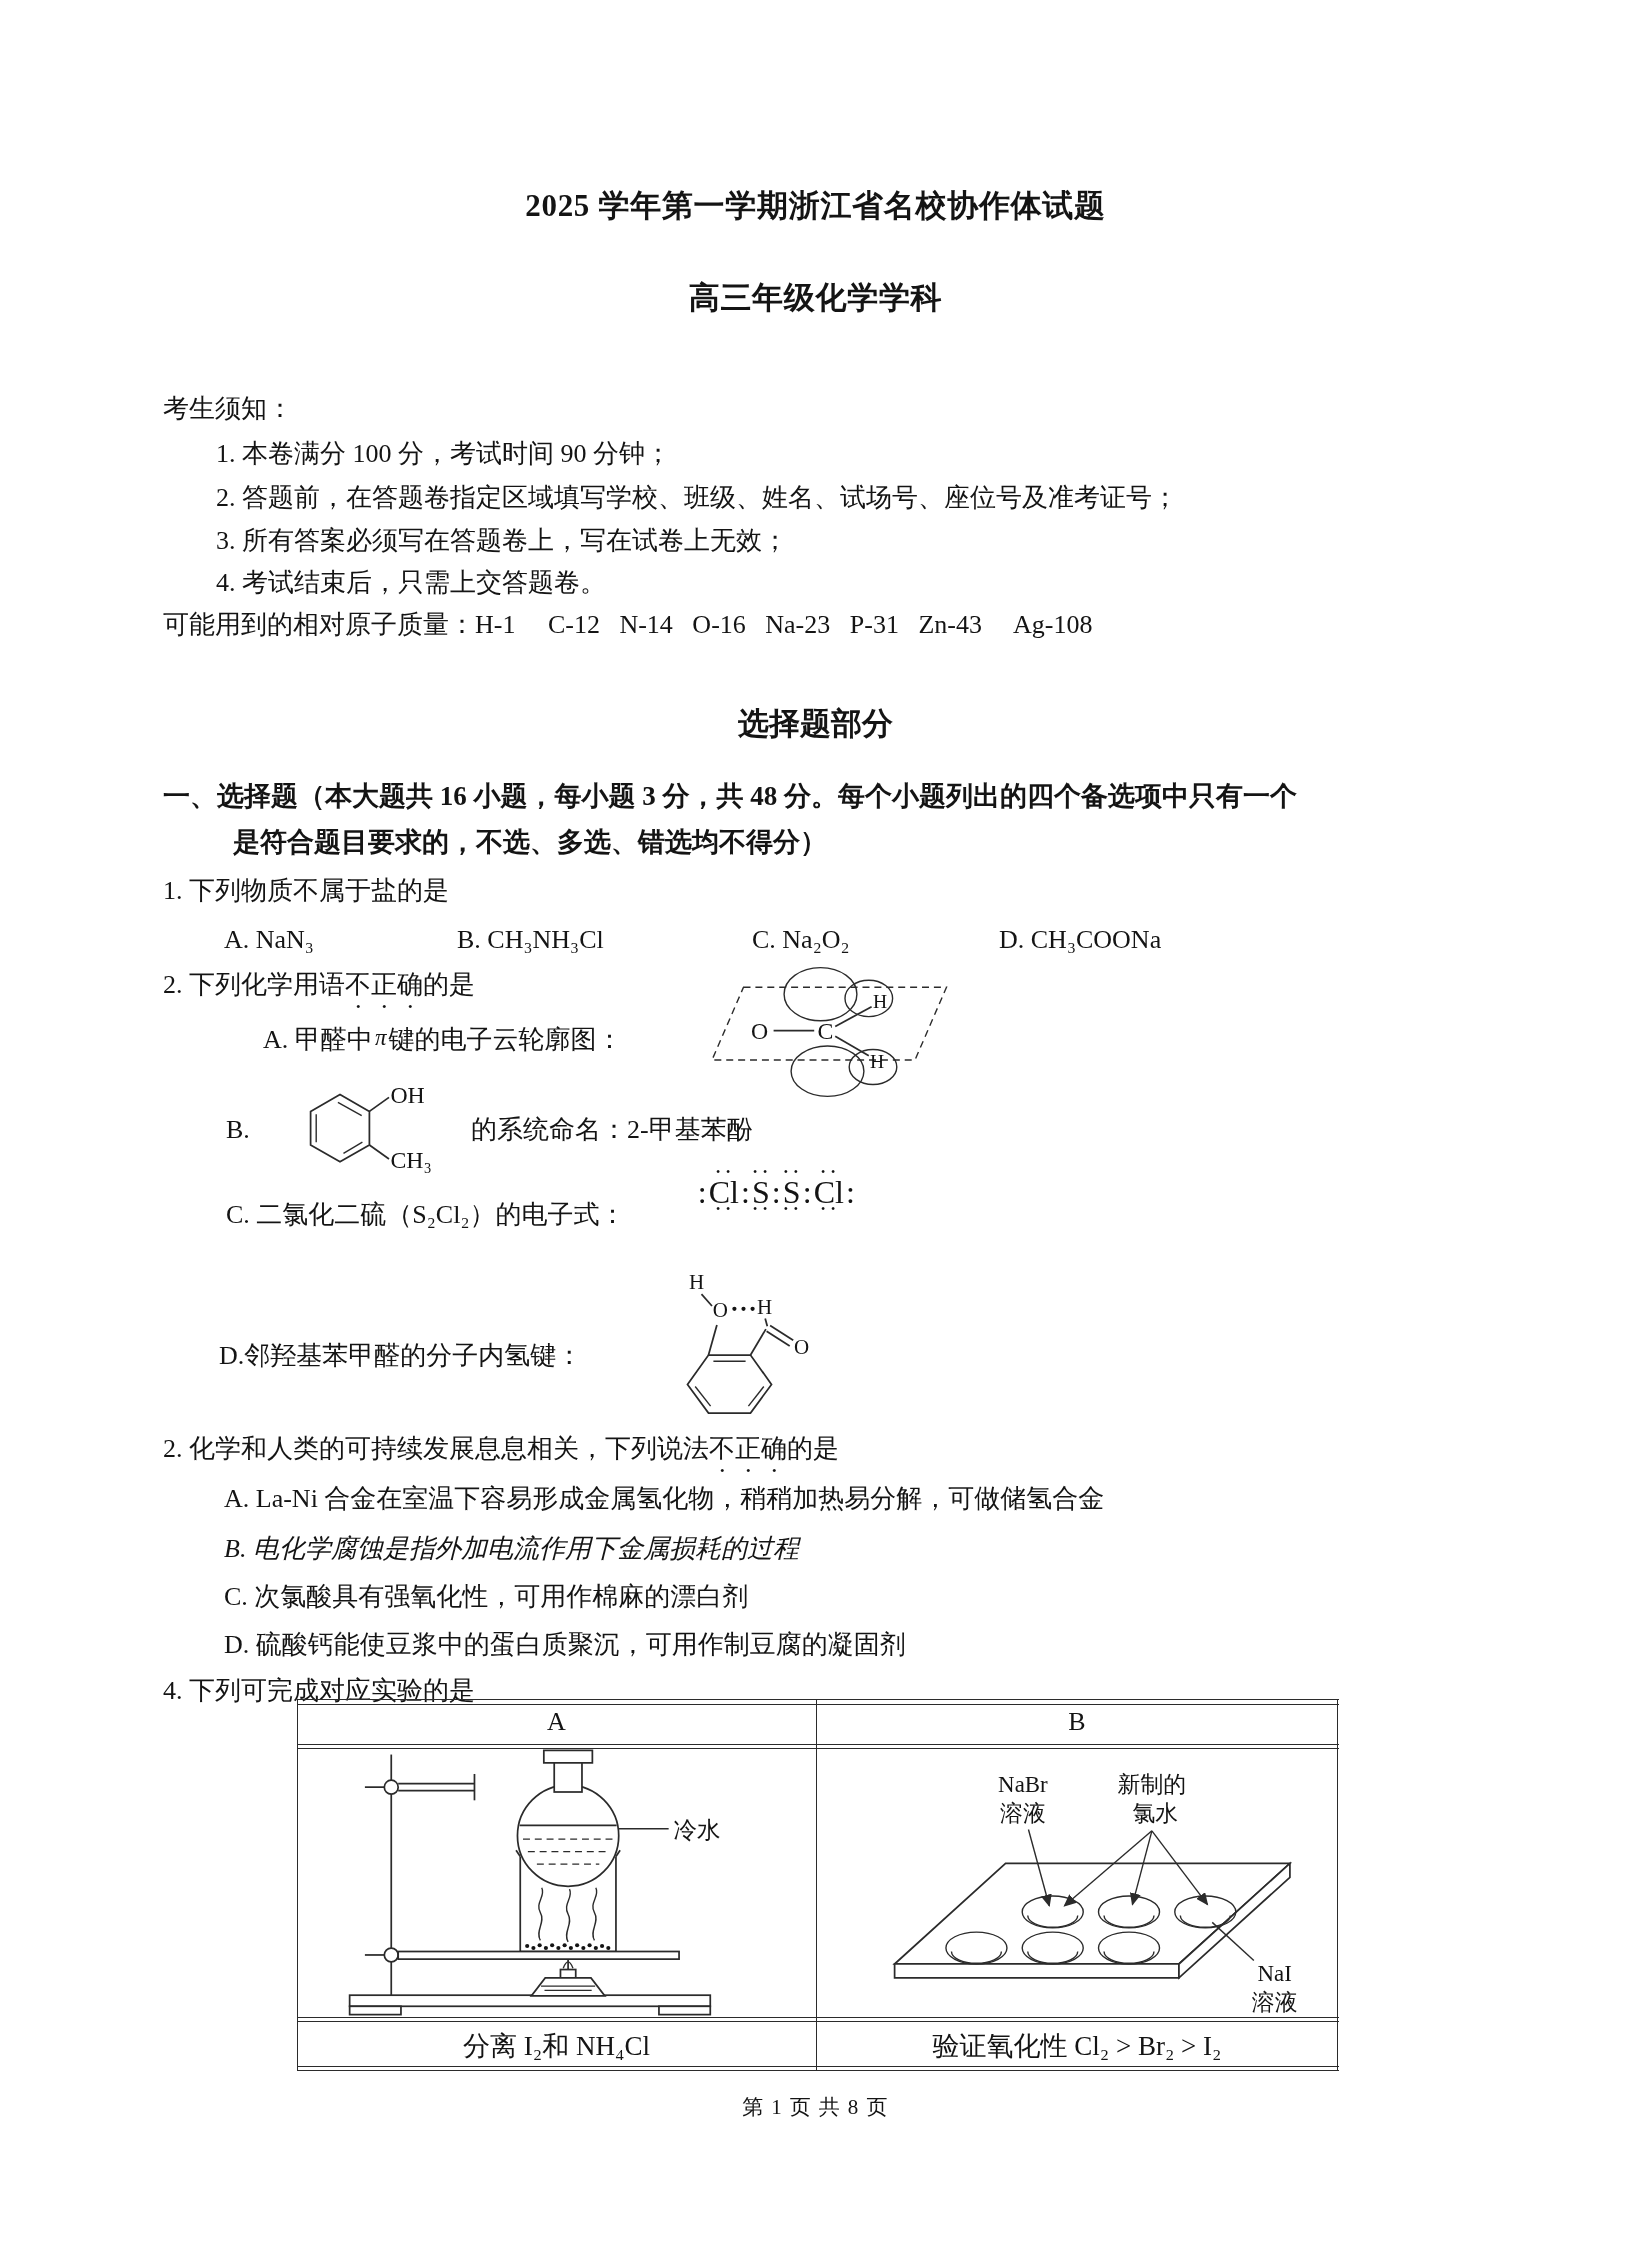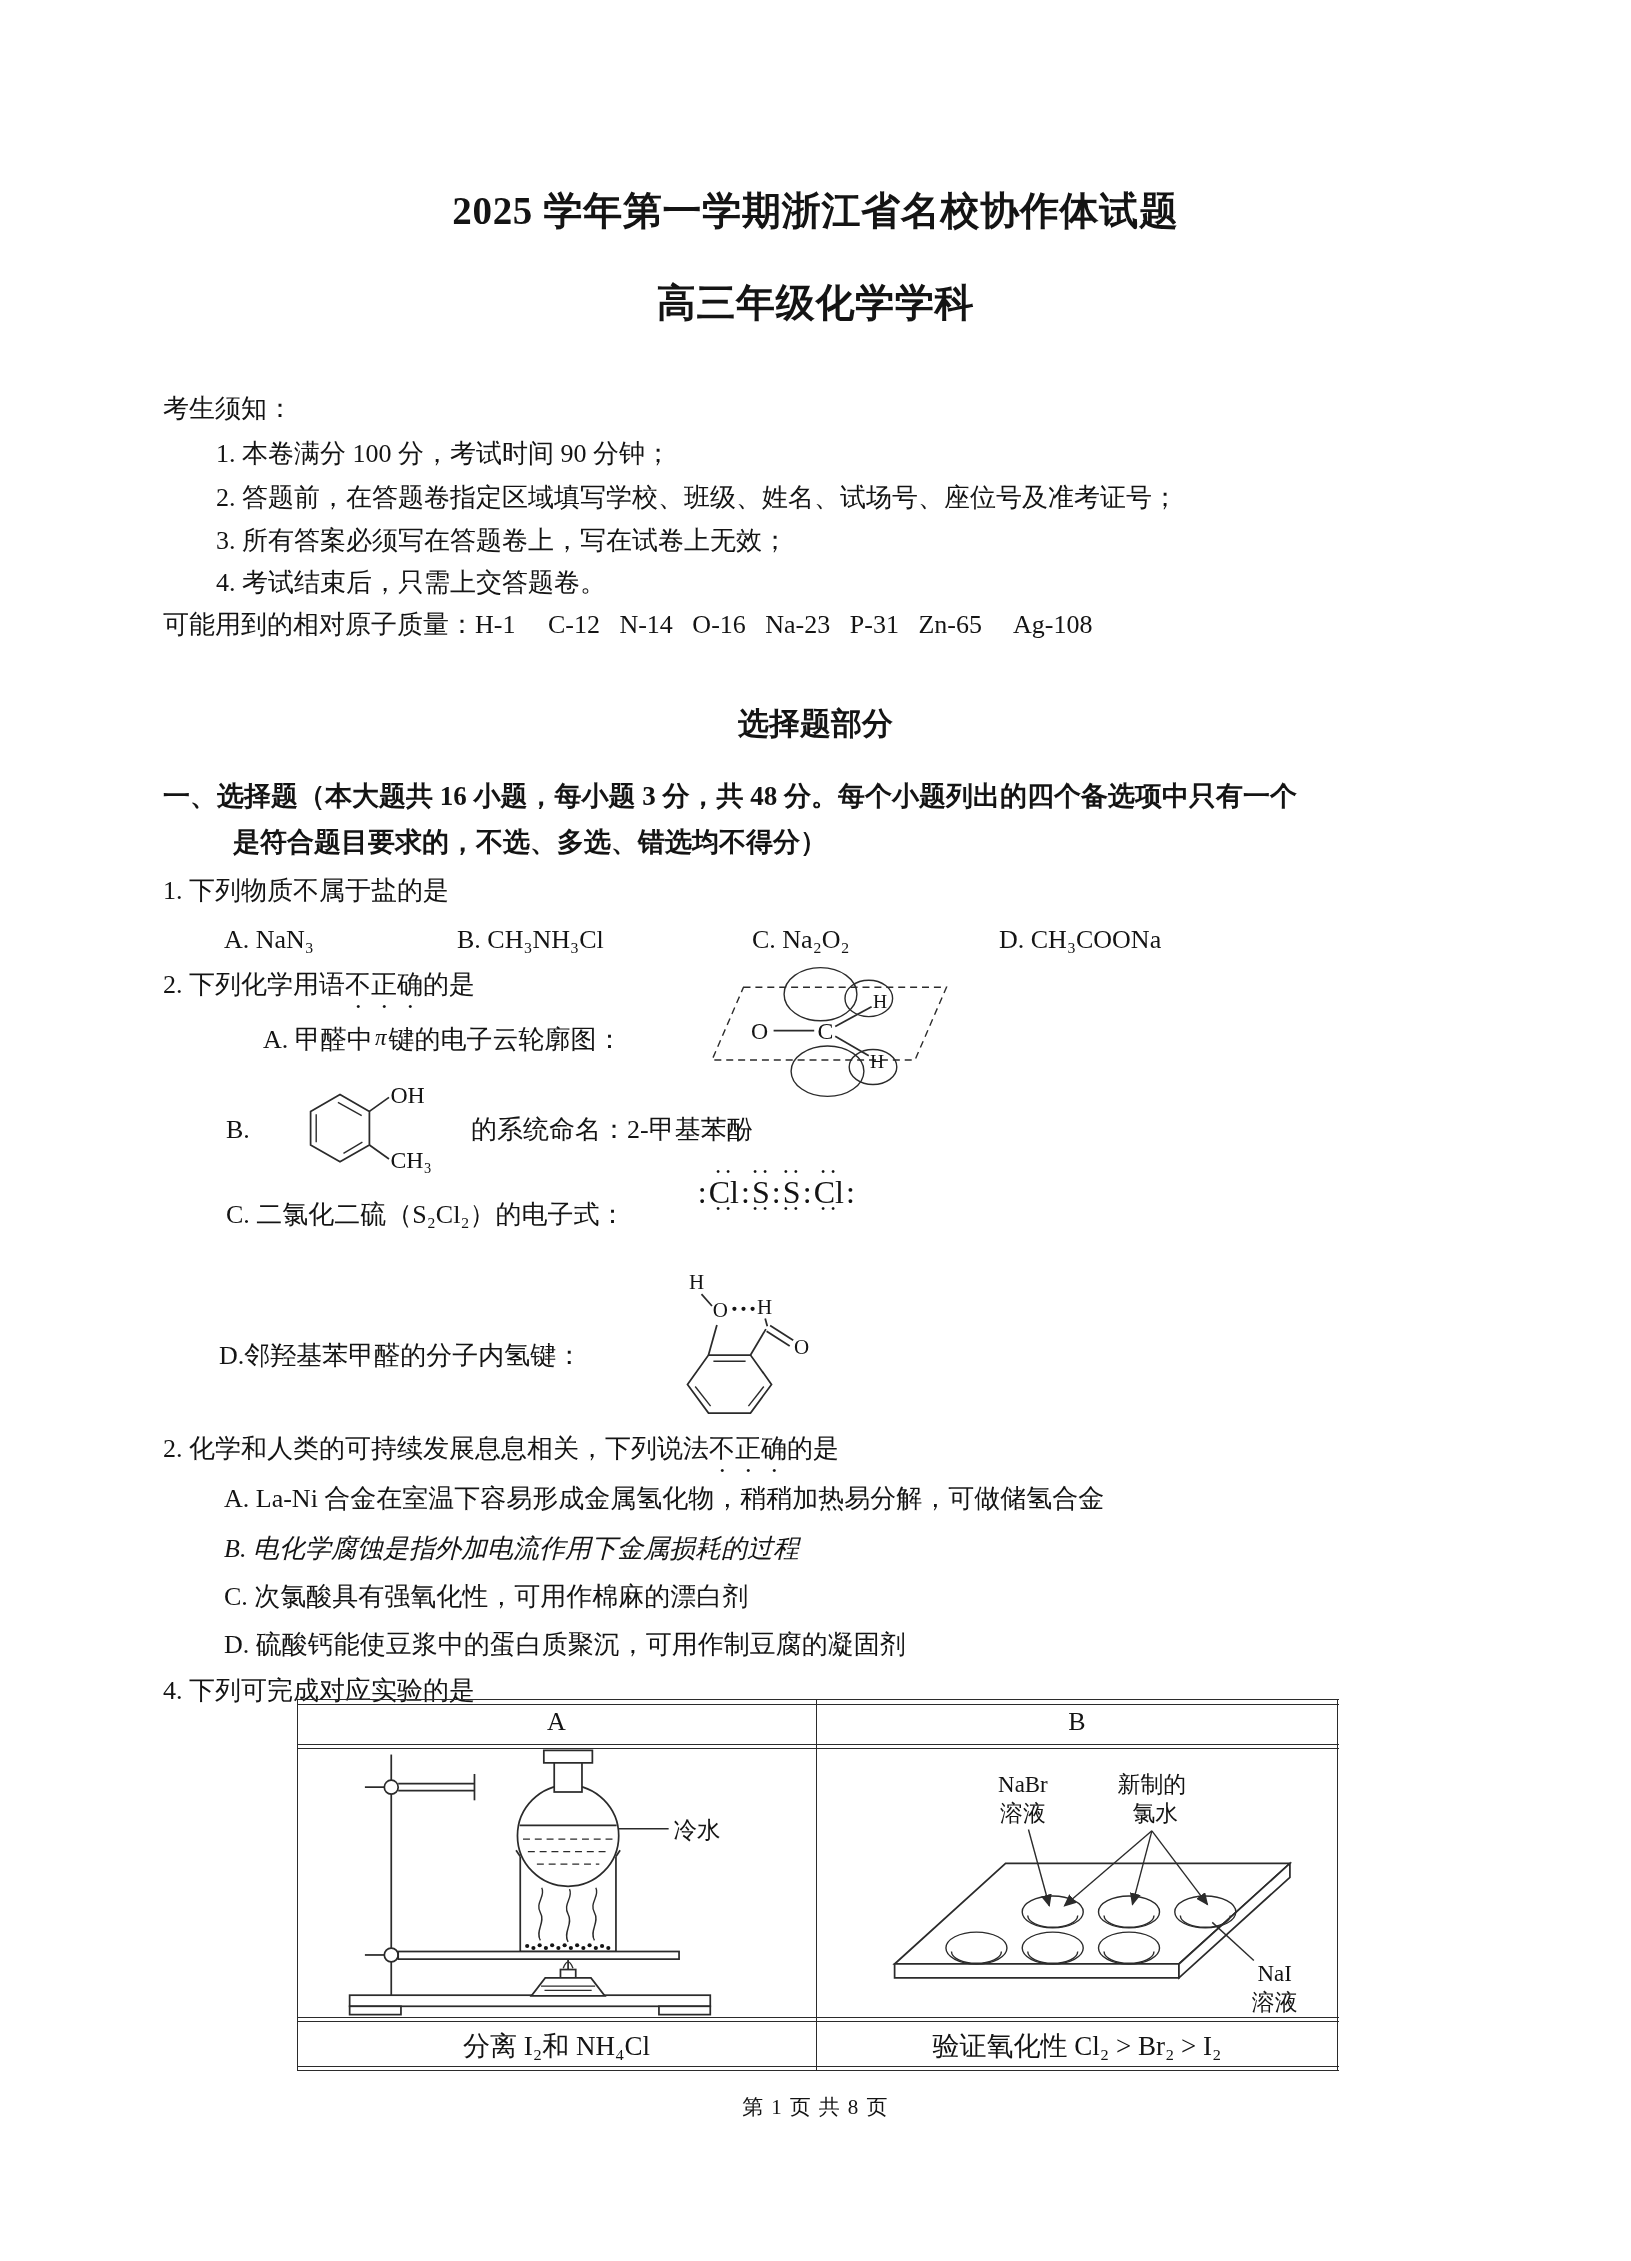--- a/index.html
+++ b/index.html
@@ -4,21 +4,21 @@
 <style>
   html,body { margin:0; padding:0; background:#888; }
   .page {
     position:relative; width:1631px; height:2261px; background:#ffffff;
     font-family:"Liberation Serif","DejaVu Serif",serif; color:#141414;
     overflow:hidden; margin:0 auto;
   }
   .t { position:absolute; white-space:pre; font-size:26px; line-height:1.25; }
   .b { font-weight:bold; }
   .c { left:0; width:100%; text-align:center; }
-  .title { font-size:39px; letter-spacing:0.7px; }
+  .title { font-size:31px; letter-spacing:0.7px; }
   .part  { font-size:31px; }
   .instr { font-size:27px; }
   .cap   { font-size:27px; }
   .foot  { font-size:21px; letter-spacing:1.4px; }
   .emph {
     -webkit-text-emphasis:filled dot; -webkit-text-emphasis-position:under right;
     text-emphasis:filled dot; text-emphasis-position:under right;
   }
   .pi { font-style:italic; font-size:23px; vertical-align:2.8px; padding:0 2.1px; }
   
@@ -46,21 +46,21 @@
 <div class="page">
 
   <div class="t c b title" style="top:187px;">2025 学年第一学期浙江省名校协作体试题</div>
   <div class="t c b title" style="top:279px;">高三年级化学学科</div>
 
   <div class="t" style="left:163px; top:393px;">考生须知：</div>
   <div class="t" style="left:216px; top:438px;">1. 本卷满分 100 分，考试时间 90 分钟；</div>
   <div class="t" style="left:216px; top:482px;">2. 答题前，在答题卷指定区域填写学校、班级、姓名、试场号、座位号及准考证号；</div>
   <div class="t" style="left:216px; top:525px;">3. 所有答案必须写在答题卷上，写在试卷上无效；</div>
   <div class="t" style="left:216px; top:567px;">4. 考试结束后，只需上交答题卷。</div>
-  <div class="t" style="left:163px; top:609px;"><span>可能用到的相对原子质量：</span><span>H-1     C-12   N-14   O-16   Na-23   P-31   Zn-65     Ag-108</span></div>
+  <div class="t" style="left:163px; top:609px;"><span>可能用到的相对原子质量：</span><span>H-1     C-12   N-14   O-16   Na-23   P-31   Zn-43     Ag-108</span></div>
 
   <div class="t c b part" style="top:705px;">选择题部分</div>
   <div class="t b instr" style="left:163px; top:780px;">一、选择题（本大题共 16 小题，每小题 3 分，共 48 分。每个小题列出的四个备选项中只有一个</div>
   <div class="t b instr" style="left:233px; top:826px;">是符合题目要求的，不选、多选、错选均不得分）</div>
 
   <div class="t" style="left:163px; top:875px;">1. 下列物质不属于盐的是</div>
   <div class="t" style="left:224px;  top:924px;">A. NaN₃</div>
   <div class="t" style="left:457px;  top:924px;">B. CH₃NH₃Cl</div>
   <div class="t" style="left:752px; top:924px;">C. Na₂O₂</div>
   <div class="t" style="left:999px; top:924px;">D. CH₃COONa</div>

